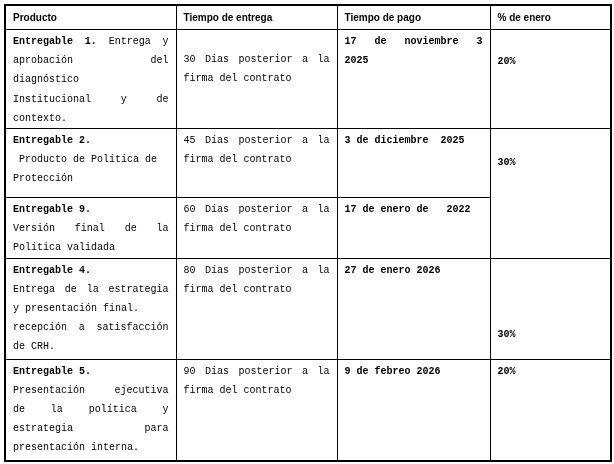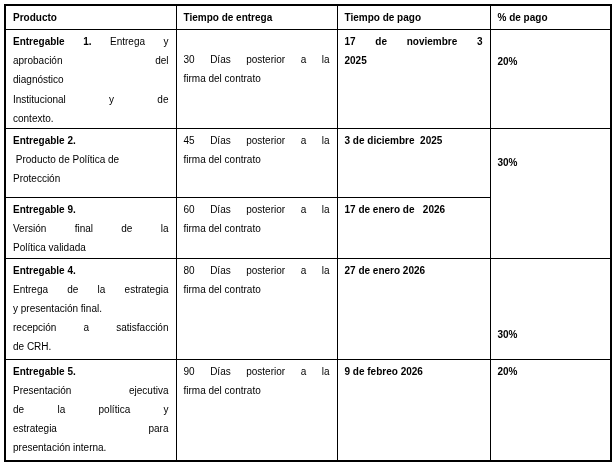--- a/index.html
+++ b/index.html
@@ -17,21 +17,21 @@
     border:1px solid #000000;
     vertical-align:top;
     padding:2px 7px 0 7px;
     font-size:10px;
     line-height:19.2px;
     text-align:left;
     overflow:hidden;
   }
   th { font-weight:bold; height:21px; }
   td.bold { font-weight:bold; }
-  .ln { white-space:pre-wrap; }
+  .ln { white-space:pre-wrap;font-family:Liberation Mono, monospace; }
   .ln.j { text-align:justify; text-align-last:justify; }
   tbody tr:nth-child(1) { height:96px; }
   tbody tr:nth-child(2) { height:69px; }
   tbody tr:nth-child(3) { height:59px; }
   tbody tr:nth-child(4) { height:101px; }
   tbody tr:nth-child(5) { height:102px; }
   
   tbody tr:nth-child(1) td:nth-child(2) { padding-top:20px; }
   tbody tr:nth-child(1) td:nth-child(4) { padding-top:22px; }
   tbody tr:nth-child(2) td:nth-child(4) { padding-top:24px; }
@@ -46,21 +46,21 @@
       <col style="width:171px">
       <col style="width:161px">
       <col style="width:153px">
       <col style="width:121px">
     </colgroup>
     <thead>
       <tr>
           <th>Producto</th>
           <th>Tiempo de entrega</th>
           <th>Tiempo de pago</th>
-          <th>% de pago</th>
+          <th>% de enero</th>
         </tr>
     </thead>
     <tbody>
         <tr>
           <td>
             <div class="ln j"><b>Entregable 1.</b> <span>Entrega y</span></div>
             <div class="ln j"><span>aprobación del</span></div>
             <div class="ln"><span>diagnóstico</span></div>
             <div class="ln j"><span>Institucional y de</span></div>
             <div class="ln"><span>contexto.</span></div>
@@ -98,21 +98,21 @@
           <td>
             <div class="ln"><b>Entregable 9.</b></div>
             <div class="ln j"><span>Versión final de la</span></div>
             <div class="ln"><span>Política validada</span></div>
           </td>
           <td>
             <div class="ln j"><span>60 Días posterior a la</span></div>
             <div class="ln"><span>firma del contrato</span></div>
           </td>
           <td class="bold">
-            <div class="ln"><span>17 de enero de   2026</span></div>
+            <div class="ln"><span>17 de enero de   2022</span></div>
           </td>
         </tr>
         <tr>
           <td>
             <div class="ln"><b>Entregable 4.</b></div>
             <div class="ln j"><span>Entrega de la estrategia</span></div>
             <div class="ln"><span>y presentación final.</span></div>
             <div class="ln j"><span>recepción a satisfacción</span></div>
             <div class="ln"><span>de CRH.</span></div>
           </td>

